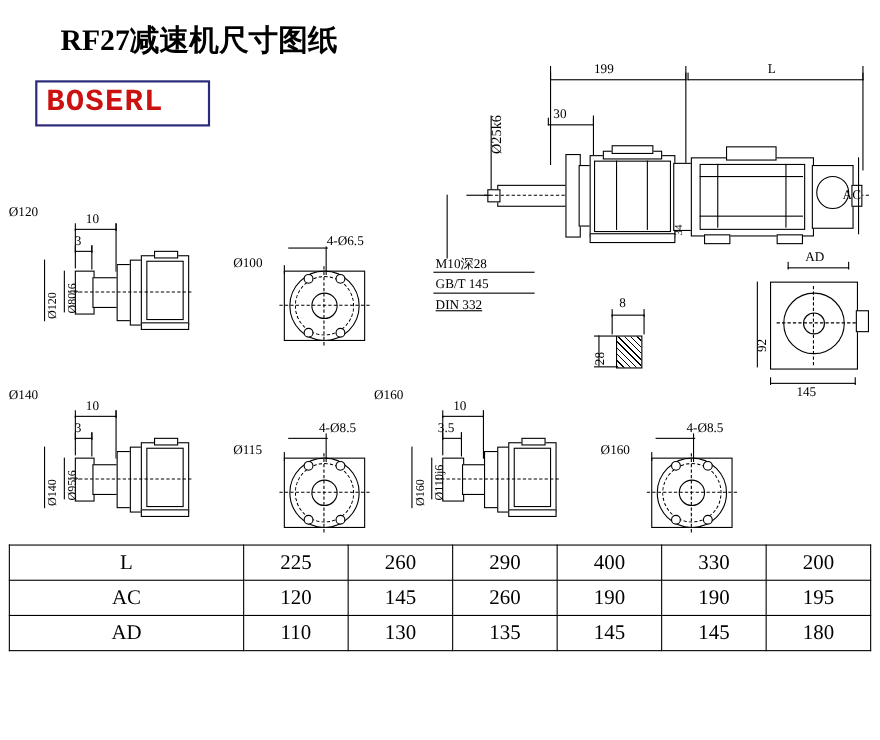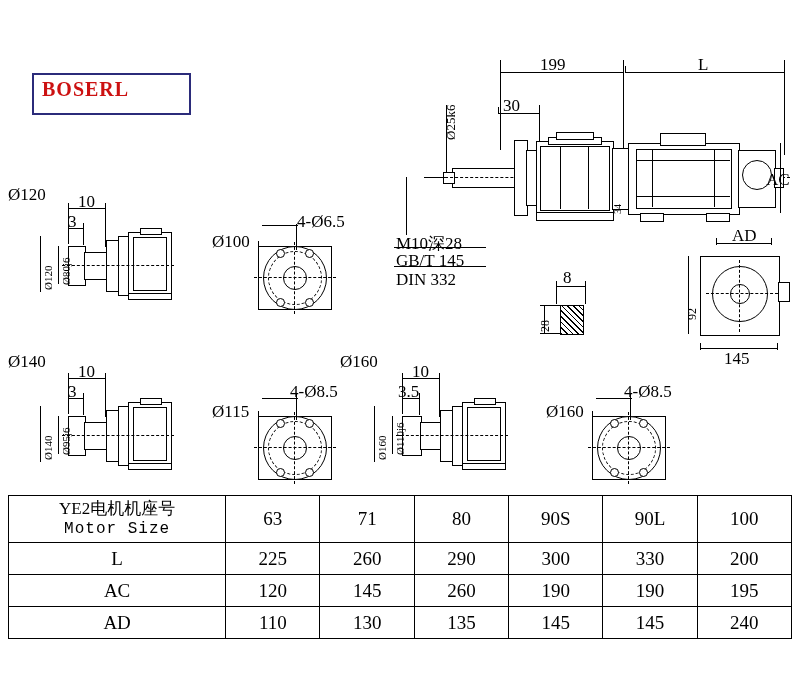--- a/index.html
+++ b/index.html
@@ -17,34 +17,34 @@
     font-size:27px;font-weight:bold;letter-spacing:0px;
   }
 
   
   .logo-box{
     position:absolute;left:32px;top:73px;width:155px;height:38px;
     border:2px solid #2b2b7a;background:#fff;
   }
   .logo-text{
     position:absolute;left:8px;top:3px;
-    font-family:Liberation Serif, serif;
-    font-size:20px;font-weight:bold;color:#cc1111;letter-spacing:1px;
+    font-family:Liberation Mono, monospace;
+    font-size:28px;font-weight:bold;color:#cc1111;letter-spacing:1px;
   }
 
   
   .ln{position:absolute;background:#000;}
   .hl{height:1px;}
   .vl{width:1px;}
   .dash-h{position:absolute;height:0;border-top:1px dashed #000;}
   .dash-v{position:absolute;width:0;border-left:1px dashed #000;}
   .rect{position:absolute;border:1px solid #000;background:#fff;}
   .circ{position:absolute;border:1px solid #000;border-radius:50%;background:#fff;}
   .circ-n{position:absolute;border:1px solid #000;border-radius:50%;}
-  .lbl-m{position:absolute;font-family:"Liberation Serif", serif;font-size:17px;white-space:nowrap;}
+  .lbl-m{position:absolute;font-family:"Liberation Serif", serif;font-size:12px;white-space:nowrap;}
   .vlbl{position:absolute;font-family:"Liberation Serif", serif;font-size:11px;white-space:nowrap;
         transform-origin:left top;transform:rotate(-90deg);}
   .vlbl-s{position:absolute;font-family:"Liberation Serif", serif;font-size:10px;white-space:nowrap;
         transform-origin:left top;transform:rotate(-90deg);}
 
   
   .tick{position:absolute;width:1px;height:7px;background:#000;}
 
   
   .tbl{
@@ -65,20 +65,21 @@
     position:absolute;
     background:repeating-linear-gradient(45deg,#000 0 1px,transparent 1px 4px);
     border:1px solid #000;
   }
 </style>
 </head>
 <body>
 
 <div class="root">
 
+  <div class="title">RF27减速机尺寸图纸</div>
 
   <div class="logo-box">
     <div class="logo-text">BOSERL</div>
   </div>
 
   <div>
 
     <div class="ln hl" style="left:500px;top:72px;width:124px;"></div>
     <div class="tick" style="left:500px;top:66px;"></div>
     <div class="tick" style="left:623px;top:66px;"></div>
@@ -135,21 +136,21 @@
 
     <div class="vlbl-s" style="left:612px;top:214px;">34</div>
 
     <div class="ln vl" style="left:780px;top:143px;height:70px;"></div>
     <div class="lbl-m" style="left:766px;top:170px;">AC</div>
 
     <div class="ln" style="left:424px;top:177px;width:22px;height:1px;"></div>
     <div class="ln" style="left:406px;top:177px;width:1px;height:58px;"></div>
     <div class="lbl-m" style="left:396px;top:232px;">M10深28</div>
     <div class="lbl-m" style="left:396px;top:251px;">GB/T 145</div>
-    <div class="lbl-m" style="left:396px;top:270px;">DIN 332</div>
+    <div class="lbl-m" style="left:396px;top:270px;text-decoration:underline;">DIN 332</div>
     <div class="ln hl" style="left:394px;top:247px;width:92px;"></div>
     <div class="ln hl" style="left:394px;top:266px;width:92px;"></div>
   </div>
 
   <div>
     <div class="ln hl" style="left:556px;top:286px;width:30px;"></div>
     <div class="tick" style="left:556px;top:281px;"></div>
     <div class="tick" style="left:585px;top:281px;"></div>
     <div class="ln vl" style="left:556px;top:286px;height:18px;"></div>
     <div class="ln vl" style="left:585px;top:286px;height:18px;"></div>
@@ -336,54 +337,42 @@
     <div class="ln" style="left:596px;top:398px;width:36px;height:1px;"></div>
     <div class="lbl-m" style="left:546px;top:402px;">Ø160</div>
     <div class="ln" style="left:592px;top:411px;width:1px;height:8px;"></div>
     <div class="lbl-m" style="left:624px;top:382px;">4-Ø8.5</div>
     <div class="ln" style="left:630px;top:394px;width:1px;height:26px;"></div>
   </div>
 
   <table class="tbl">
     <tbody>
       <tr>
-        <td class="head2">
-          <div class="cn">YE2电机机座号</div>
-          <div class="mono">Motor Size</div>
-        </td>
-        <td class="val">63</td>
-        <td class="val">71</td>
-        <td class="val">80</td>
-        <td class="val">90S</td>
-        <td class="val">90L</td>
-        <td class="val">100</td>
-      </tr>
-      <tr>
         <td>L</td>
         <td class="val">225</td>
         <td class="val">260</td>
         <td class="val">290</td>
-        <td class="val">300</td>
+        <td class="val">400</td>
         <td class="val">330</td>
         <td class="val">200</td>
       </tr>
       <tr>
         <td>AC</td>
         <td class="val">120</td>
         <td class="val">145</td>
         <td class="val">260</td>
         <td class="val">190</td>
         <td class="val">190</td>
         <td class="val">195</td>
       </tr>
       <tr>
         <td>AD</td>
         <td class="val">110</td>
         <td class="val">130</td>
         <td class="val">135</td>
         <td class="val">145</td>
         <td class="val">145</td>
-        <td class="val">240</td>
+        <td class="val">180</td>
       </tr>
     </tbody>
   </table>
 
 </div>
 
 </body></html>

